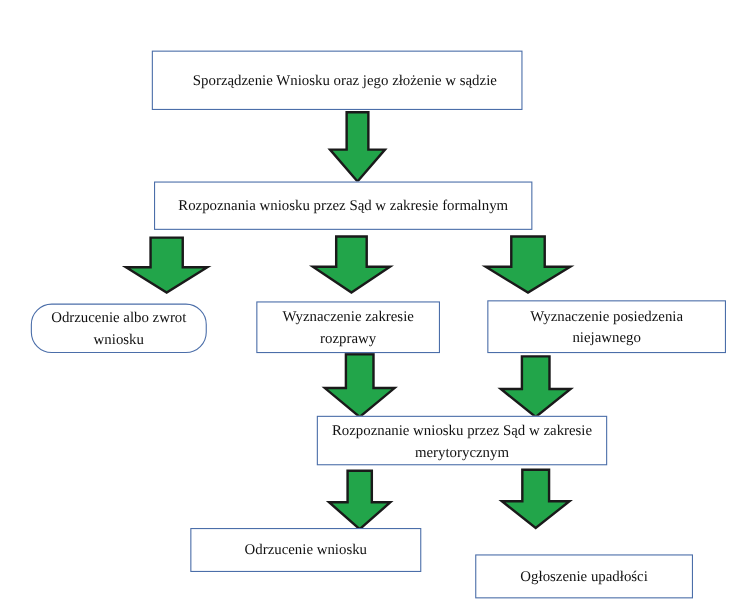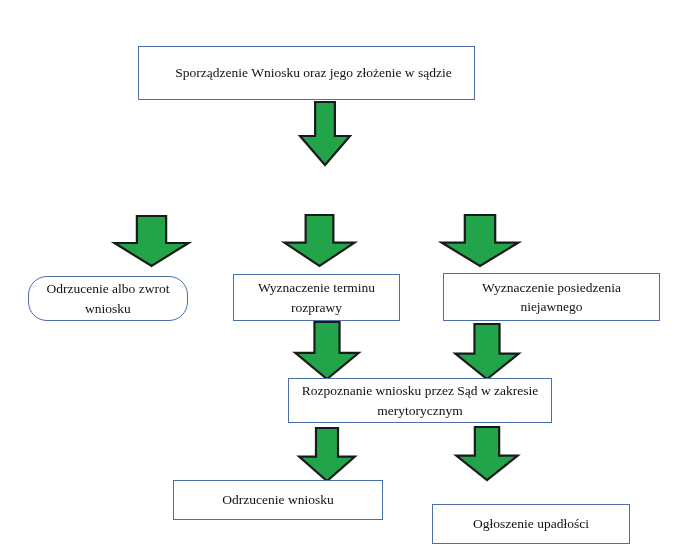--- a/index.html
+++ b/index.html
@@ -89,25 +89,28 @@
       </svg>
     </div>
     <div class="arrow" style="left: 455px; top: 427px; width: 64px; height: 53px;">
       <svg viewBox="0 0 100 100" preserveAspectRatio="none">
         <polygon points="31,0 69,0 69,54 98,54 50,100 2,54 31,54" fill="#22a54a" stroke="#1a1a1a" stroke-width="2.2" stroke-linejoin="miter" vector-effect="non-scaling-stroke"></polygon>
       </svg>
     </div>
     <div class="node" style="left: 138px; top: 46px; width: 337px; height: 54px; border-color: rgb(75, 110, 169); background: rgb(255, 255, 255); color: rgb(17, 17, 17); padding-left: 20px;">
       <span>Sporządzenie Wniosku oraz jego złożenie w sądzie</span>
     </div>
+    <div class="node" style="left: 140px; top: 165px; width: 344px; height: 44px; border-color: rgb(75, 110, 169); background: rgb(255, 255, 255); color: rgb(17, 17, 17);">
+      <span>Rozpoznania wniosku przez Sąd w zakresie formalnym</span>
+    </div>
     <div class="node" style="left: 28px; top: 276px; width: 160px; height: 45px; border-color: rgb(75, 110, 169); background: rgb(255, 255, 255); color: rgb(17, 17, 17); border-radius: 19px;">
       <span>Odrzucenie albo zwrot wniosku</span>
     </div>
     <div class="node" style="left: 233px; top: 274px; width: 167px; height: 47px; border-color: rgb(75, 110, 169); background: rgb(255, 255, 255); color: rgb(17, 17, 17);">
-      <span>Wyznaczenie terminu rozprawy</span>
+      <span>Wyznaczenie zakresie rozprawy</span>
     </div>
     <div class="node" style="left: 443px; top: 273px; width: 217px; height: 48px; border-color: rgb(75, 110, 169); background: rgb(255, 255, 255); color: rgb(17, 17, 17);">
       <span>Wyznaczenie posiedzenia niejawnego</span>
     </div>
     <div class="node" style="left: 288px; top: 378px; width: 264px; height: 45px; border-color: rgb(75, 110, 169); background: rgb(255, 255, 255); color: rgb(17, 17, 17);">
       <span>Rozpoznanie wniosku przez Sąd w zakresie merytorycznym</span>
     </div>
     <div class="node" style="left: 173px; top: 480px; width: 210px; height: 40px; border-color: rgb(75, 110, 169); background: rgb(255, 255, 255); color: rgb(17, 17, 17);">
       <span>Odrzucenie wniosku</span>
     </div>

